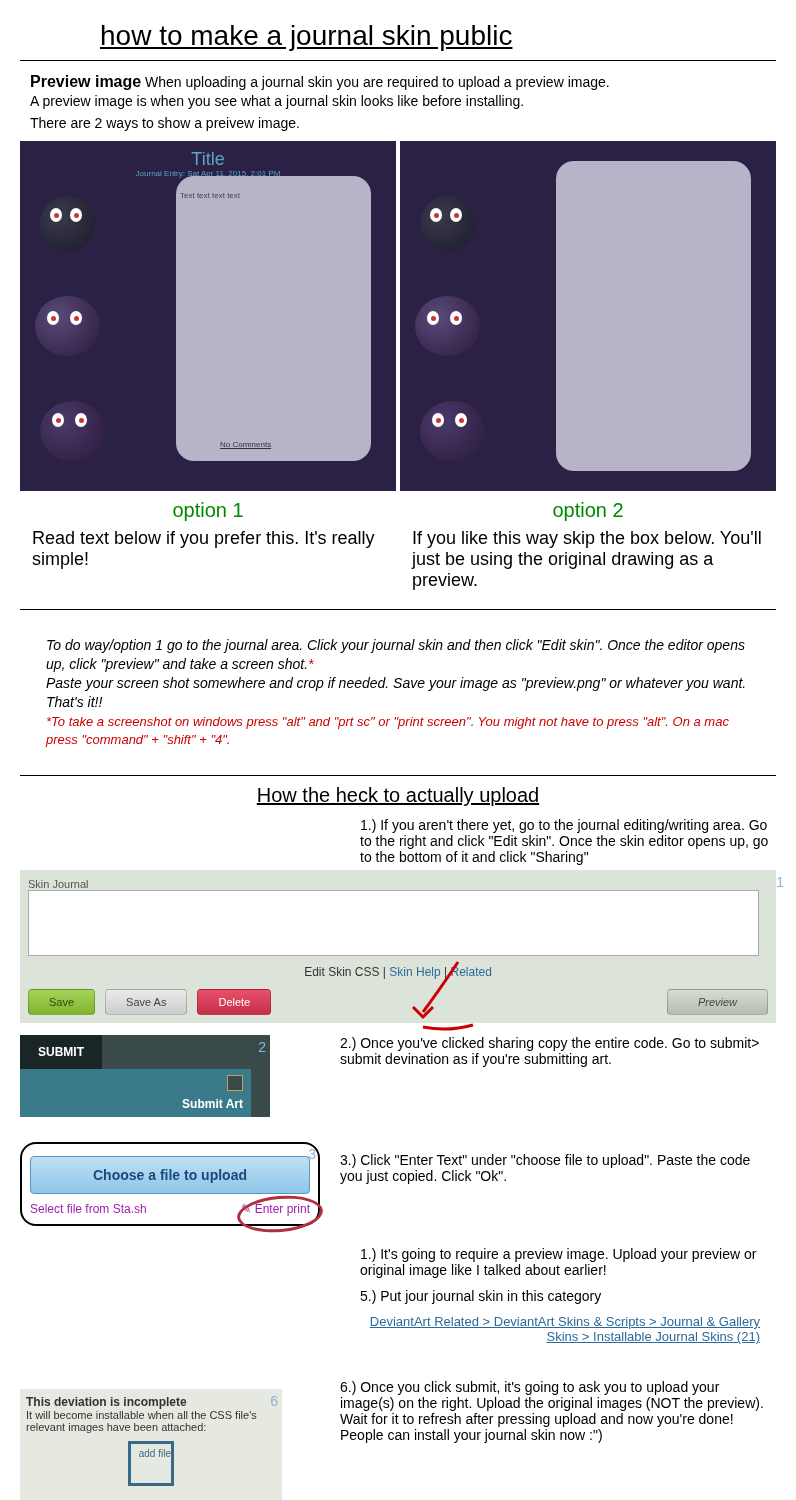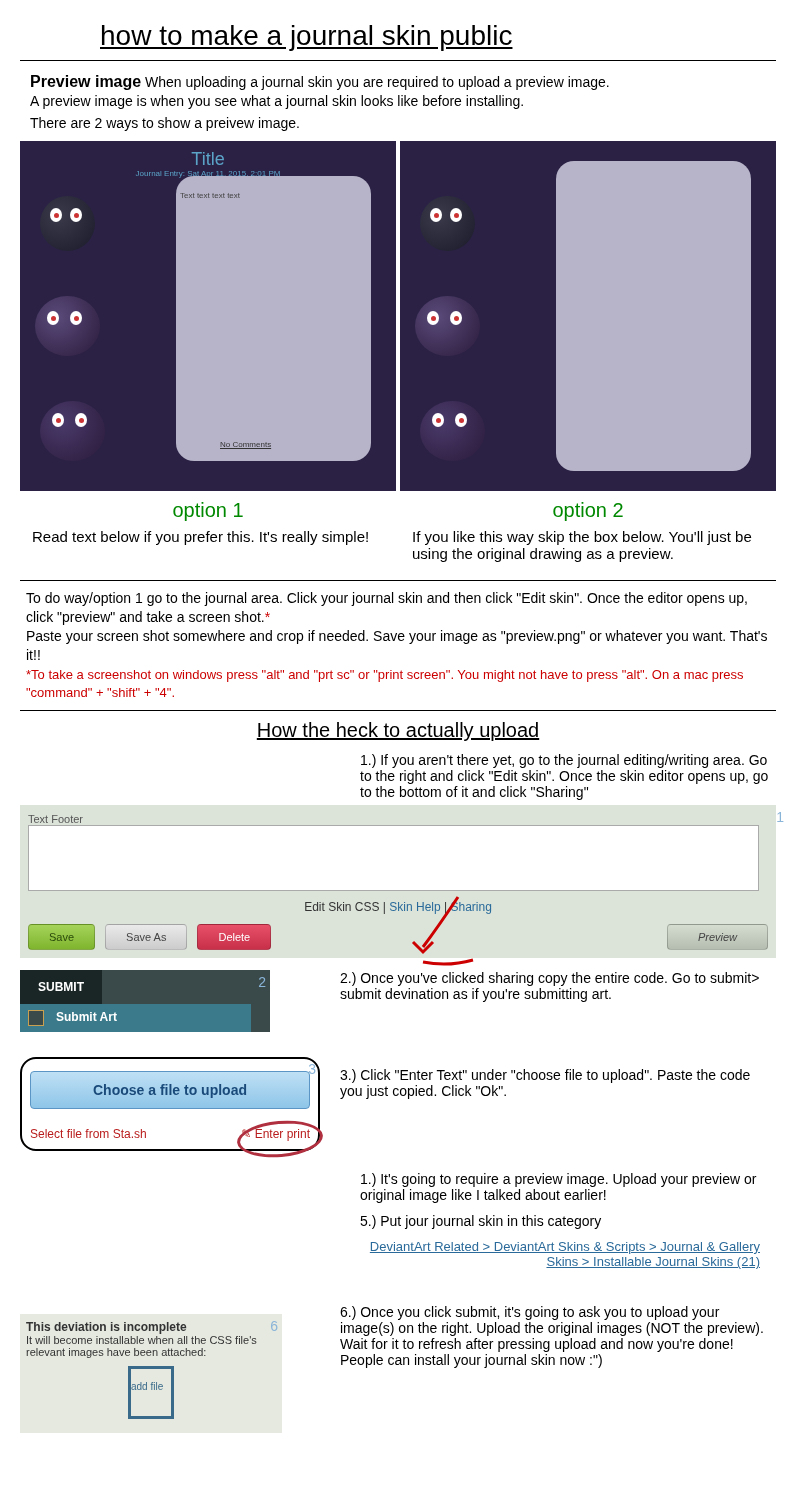--- a/index.html
+++ b/index.html
@@ -88,23 +88,23 @@
 .eye { position: absolute; width: 12px; height: 14px; background: #fff; border-radius: 50%; }
 .eye::after { content: ''; position: absolute; width: 5px; height: 5px; background: #c33; border-radius: 50%; top: 5px; left: 4px; }
 .thumb2 .thumb-inner { top: 20px; height: 310px; }
 
 .option-label {
   text-align: center;
   color: #008800;
   font-size: 20px;
   margin: 8px 0 6px 0;
 }
-.option-desc { font-size: 15px; padding: 0 12px; }
-
-.howto-box { margin: 6px; font-size: 14px; line-height: 1.35; }
+.option-desc { font-size: 18px; padding: 0 12px; }
+
+.howto-box { margin: 26px; font-size: 14px; line-height: 1.35; font-style: italic; }
 .red { color: #c00; }
 .red-note { color: #c00; font-size: 13px; }
 
 .subhead {
   font-size: 20px;
   text-decoration: underline;
   text-align: center;
   margin: 8px 0;
 }
 .step { margin: 10px 0 10px 340px; font-size: 14px; max-width: 440px; }
@@ -168,23 +168,24 @@
   display: inline-block;
 }
 .submit-gap { background: #3a4a4a; height: 0; }
 .submit-row {
   background: #3a7a8a;
   color: #fff;
   font-weight: bold;
   font-size: 12px;
   padding: 6px 8px;
   display: flex;
-  align-items: flex-start;
-  gap: 12px;
+  align-items: flex-end;
+  gap: 6px;
   width: 215px;
+  flex-direction: column;
 }
 .submit-icon {
   width: 14px; height: 14px;
   border: 1px solid #c8a050;
   background: #3a4a4a;
 }
 
 
 .choose-wrap {
   width: 280px;
@@ -202,22 +203,22 @@
   text-align: center;
   padding: 10px;
   font-weight: bold;
   color: #1a4a7a;
   font-size: 14px;
 }
 .choose-row {
   display: flex;
   justify-content: space-between;
   font-size: 12px;
-  margin-top: 18px;
-  color: #b91c1c;
+  margin-top: 8px;
+  color: #a21caf;
 }
 .circle-mark {
   position: absolute;
   right: -5px;
   bottom: -8px;
   width: 80px;
   height: 30px;
   border: 3px solid #b03040;
   border-radius: 50%;
   transform: rotate(-5deg);
@@ -242,23 +243,23 @@
   color: #333;
   position: relative;
   margin-top: 20px;
 }
 .incomplete-title { font-weight: bold; font-size: 12px; }
 .addfile {
   width: 40px;
   height: 35px;
   border: 3px solid #3a6a8a;
   margin: 8px auto 8px auto;
-  text-align: left;
+  text-align: right;
   font-size: 10px;
-  padding-top: 12px;
+  padding-top: 4px;
   color: #3a6a8a;
 }
 
 .row-flex { display: flex; gap: 20px; align-items: flex-start; }
 .left-col { flex: 0 0 300px; }
 .right-col { flex: 1; }
 </style>
 </head>
 <body>
 
@@ -328,31 +329,31 @@
   </div>
 
   <hr>
 
   <div class="subhead">How the heck to actually upload</div>
 
   <div class="step step1">1.) If you aren't there yet, go to the journal editing/writing area. Go to the right and click "Edit skin". Once the skin editor opens up, go to the bottom of it and click "Sharing"</div>
 
   <div class="editor">
     <span class="num-badge" style="right:-8px;top:4px">1</span>
-    <div class="editor-label">Text Footer</div>
+    <div class="editor-label">Skin Journal</div>
     <textarea class="editor-ta" style=""></textarea>
     <div class="editor-links" style="position:relative">
       <svg class="arrow-svg" width="160" height="75" viewBox="0 0 160 75">
         <path d="M130 5 Q 110 35 95 55" stroke="#c00" stroke-width="3" fill="none"></path>
         <path d="M85 50 L95 60 L105 50" stroke="#c00" stroke-width="3" fill="none"></path>
         <path d="M95 70 Q 120 75 145 68" stroke="#c00" stroke-width="3" fill="none"></path>
       </svg>
       <span>Edit Skin CSS</span> |
       <a class="lnk">Skin Help</a> |
-      <a class="lnk">Sharing</a>
+      <a class="lnk">Related</a>
     </div>
     <div class="btn-row">
       <span class="btn btn-save">Save</span>
       <span class="btn btn-saveas">Save As</span>
       <span class="btn btn-delete">Delete</span>
       <span class="btn btn-preview">Preview</span>
     </div>
   </div>
 
   <div class="row-flex" style="margin-top:12px">

